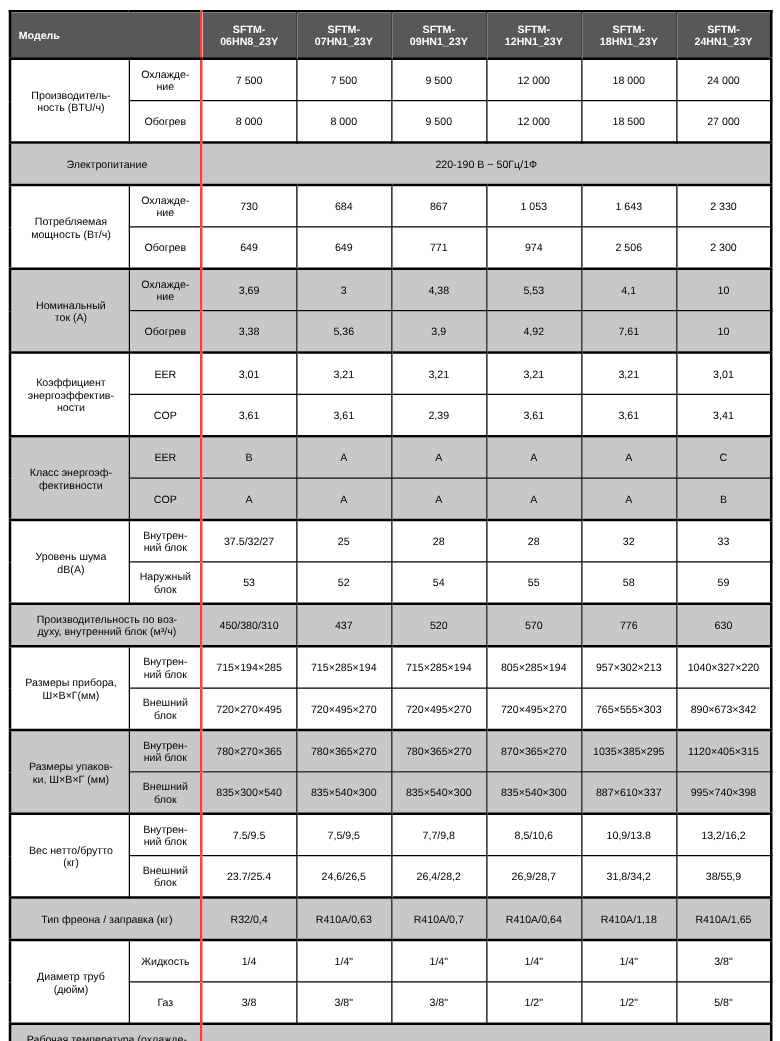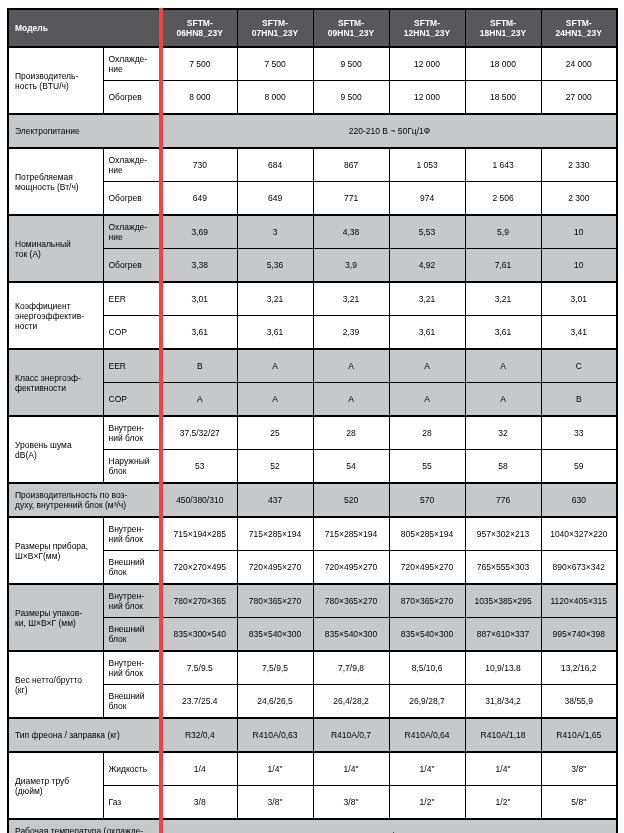--- a/index.html
+++ b/index.html
@@ -27,23 +27,23 @@
   }
   .spec { border: 2px solid #000000; }
   .spec thead th {
     background: #58585a;
     color: #ffffff;
     font-weight: bold;
     height: 32px;
     border-bottom: 2px solid #000000;
   }
   .spec th.mlbl { text-align: left; padding-left: 6px; }
-  .spec td.lbl, .spec td.sub { text-align: left; padding-left: 6px; }
+  .spec td.lbl, .spec td.sub { text-align: center; padding-left: 6px; }
   .spec td.sub { padding-left: 5px; }
-  .spec .cut2 { border-right: 4px solid #ef4444; margin-left: 20px; }
+  .spec .cut2 { border-right: 2px solid #ef4444; margin-left: 20px; }
   .spec tr.gs > th, .spec tr.gs > td { border-top: 2px solid #000000; }
   .spec tr.sh > td { background: #c7c8ca; }
 </style>
 </head>
 <body>
 
 <div class="wrap">
 <table class="spec">
   <colgroup>
     <col class="c-label">
@@ -91,21 +91,21 @@
       <td>8 000</td>
       <td>8 000</td>
       <td>9 500</td>
       <td>12 000</td>
       <td>18 500</td>
       <td>27 000</td>
     </tr>
 
     <tr class="gs sh">
       <td class="lbl cut2" colspan="2">Электропитание</td>
-      <td colspan="6">220-210 В ~ 50Гц/1Ф</td>
+      <td colspan="6">220-190 В ~ 50Гц/1Ф</td>
     </tr>
 
     <tr class="gs">
       <td class="lbl" rowspan="2">Потребляемая
 мощность (Вт/ч)</td>
       <td class="sub cut2">Охлажде-
 ние</td>
       <td>730</td>
       <td>684</td>
       <td>867</td>
@@ -125,21 +125,21 @@
 
     <tr class="gs sh">
       <td class="lbl" rowspan="2">Номинальный
 ток (А)</td>
       <td class="sub cut2">Охлажде-
 ние</td>
       <td>3,69</td>
       <td>3</td>
       <td>4,38</td>
       <td>5,53</td>
-      <td>5,9</td>
+      <td>4,1</td>
       <td>10</td>
     </tr>
     <tr class="sh">
       <td class="sub cut2">Обогрев</td>
       <td>3,38</td>
       <td>5,36</td>
       <td>3,9</td>
       <td>4,92</td>
       <td>7,61</td>
       <td>10</td>

